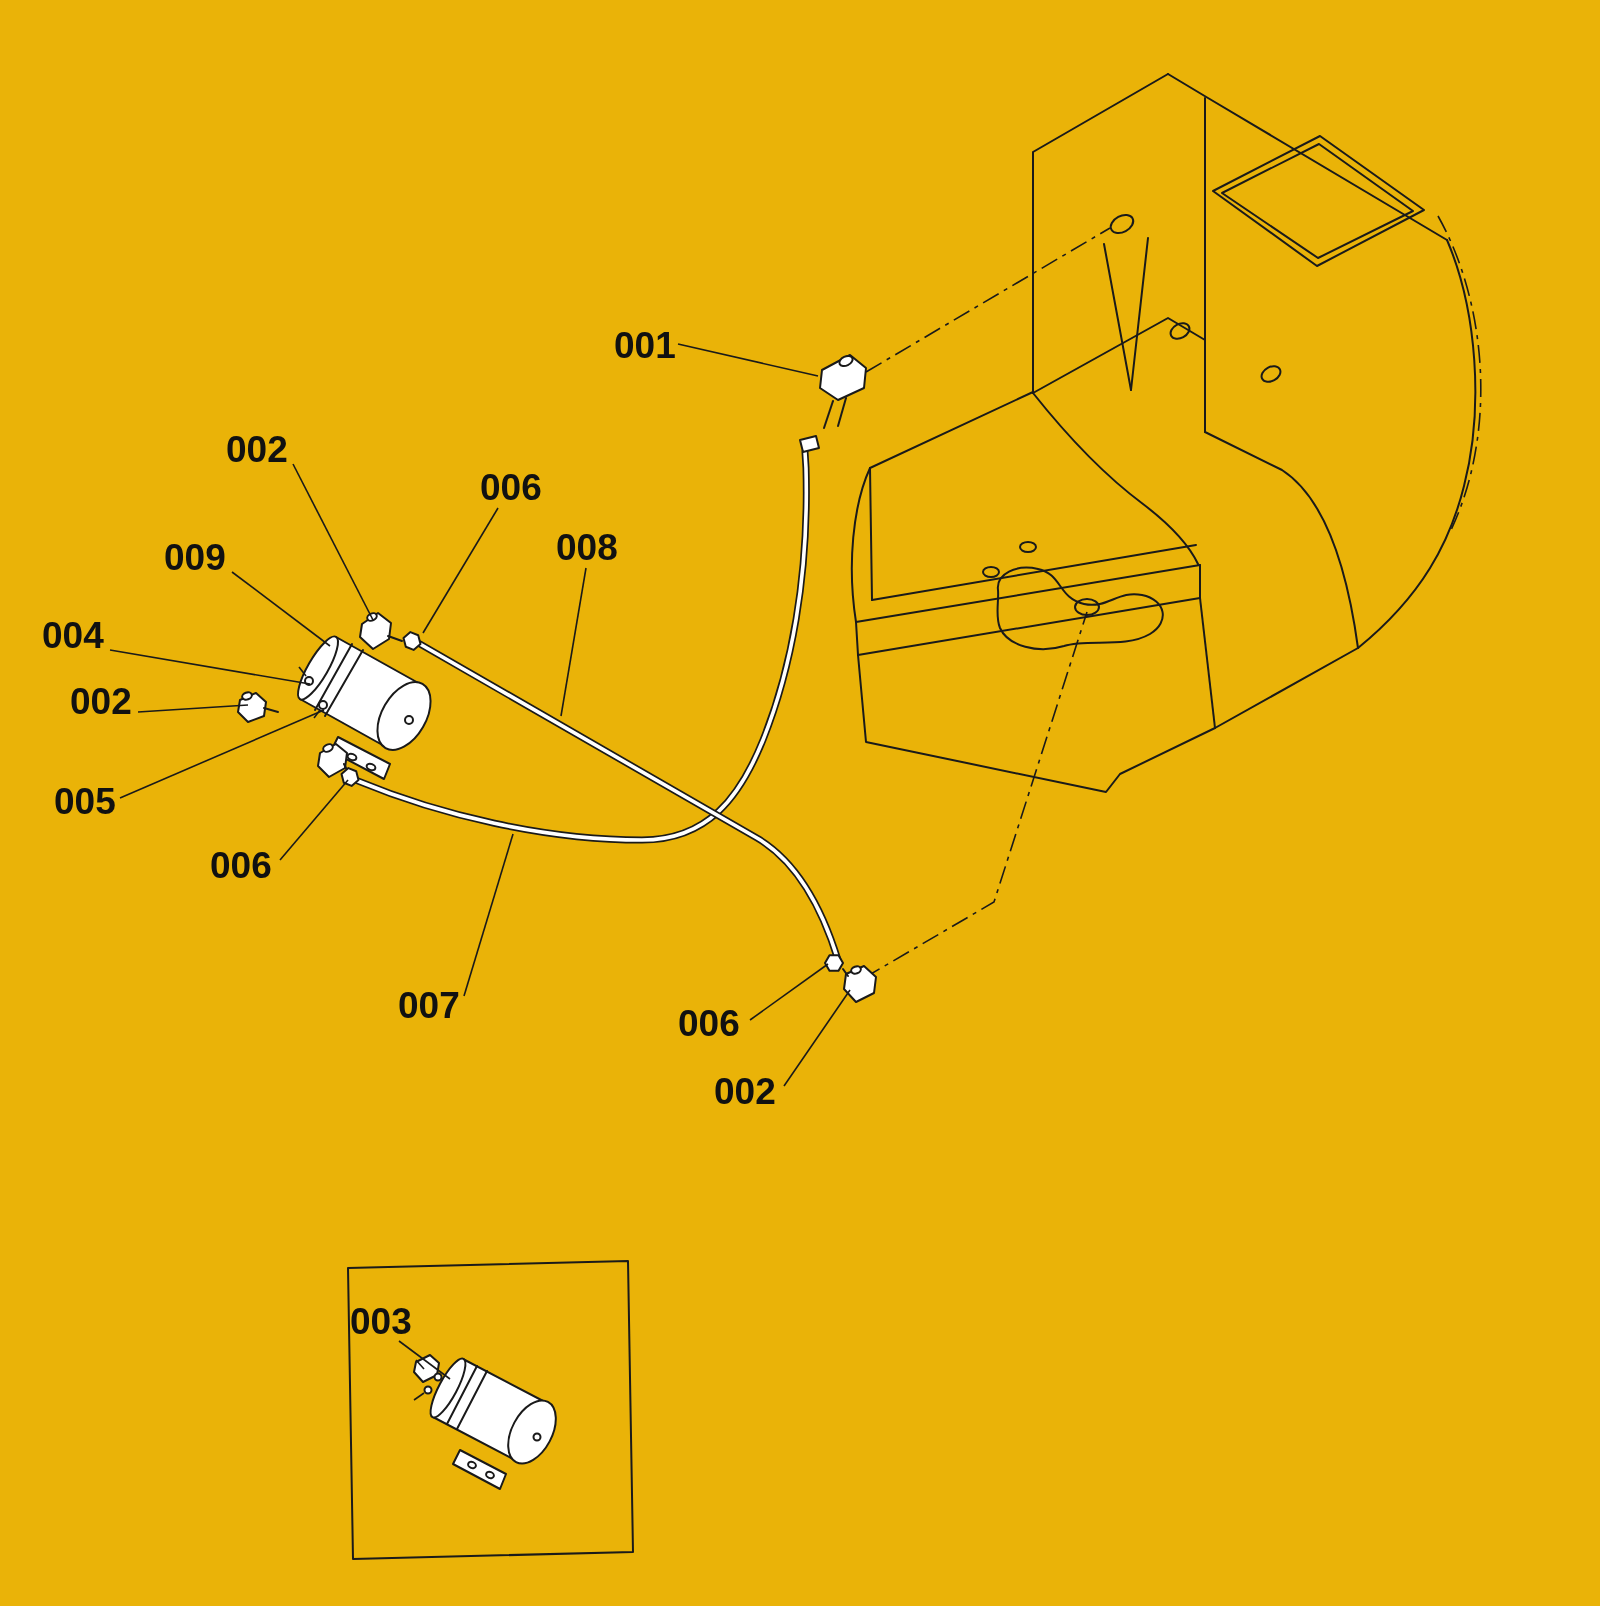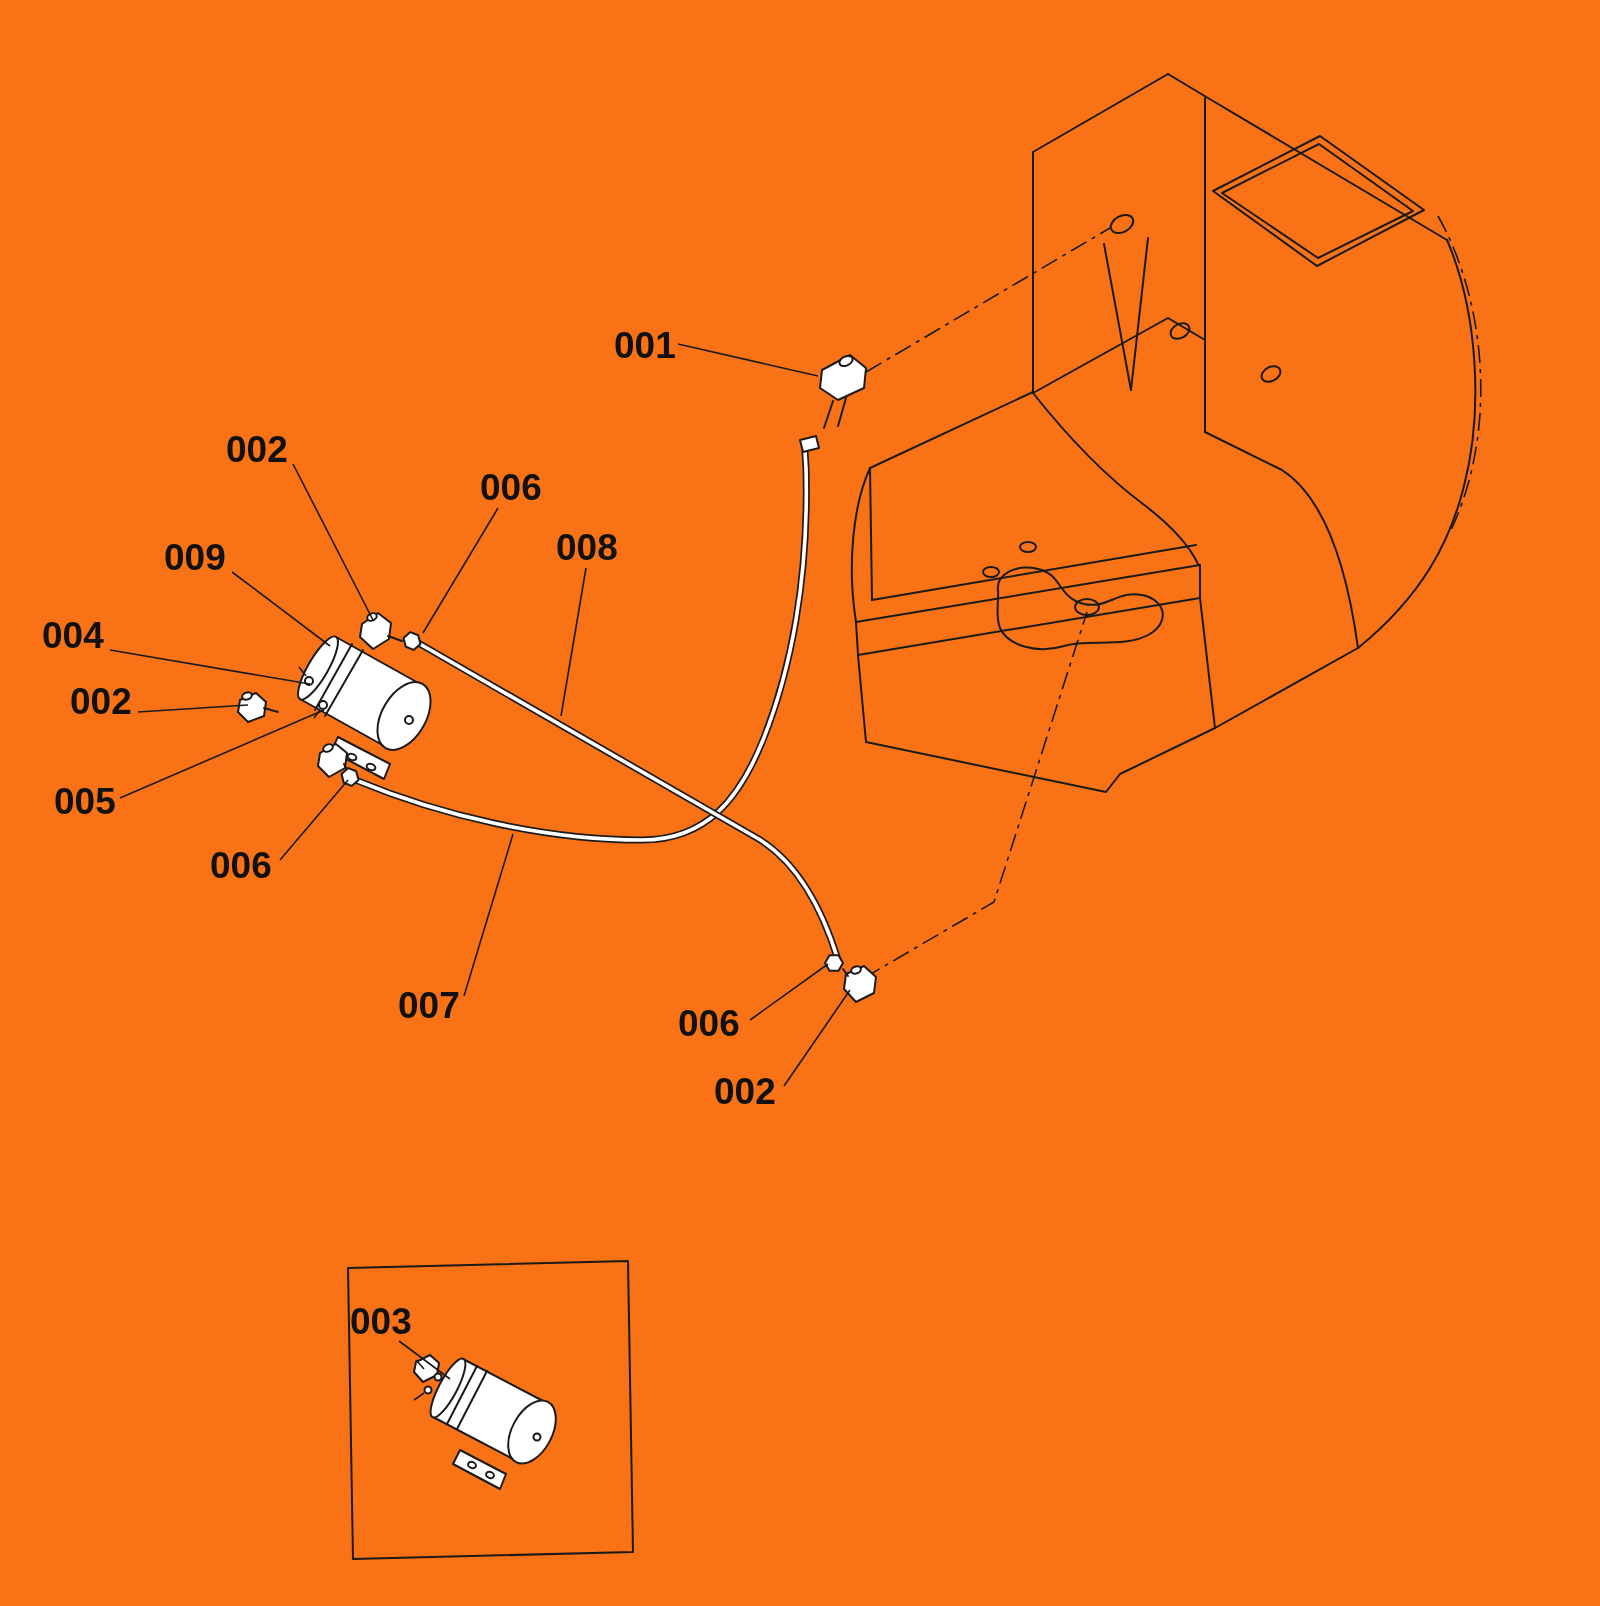--- a/index.html
+++ b/index.html
@@ -1,16 +1,16 @@
 <!DOCTYPE html>
 <html><head>
 <meta charset="utf-8">
 <style>
   html, body { margin: 0; padding: 0; background: #ffffff; }
-  .canvas { position: relative; width: 1600px; height: 1606px; background: #f97316; overflow: hidden; }
+  .canvas { position: relative; width: 1600px; height: 1606px; background: #eab308; overflow: hidden; }
   svg { display: block; }
   .ln   { stroke: #1a1a1a; stroke-width: 2; fill: none; stroke-linecap: round; stroke-linejoin: round; }
   .thin { stroke: #1a1a1a; stroke-width: 1.6; fill: none; }
   .chain{ stroke: #1a1a1a; stroke-width: 1.6; fill: none; stroke-dasharray: 18 6 4 6; }
   .hose-o { stroke: #1a1a1a; stroke-width: 7; fill: none; stroke-linecap: round; }
   .hose-i { stroke: #ffffff; stroke-width: 3.6; fill: none; stroke-linecap: round; }
   .fill-w { fill: #ffffff; stroke: #1a1a1a; stroke-width: 2; stroke-linejoin: round; }
   .callout { font-family: "Liberation Sans", sans-serif; font-weight: 700; font-size: 37px; fill: #111111; }
 </style>
 </head>

